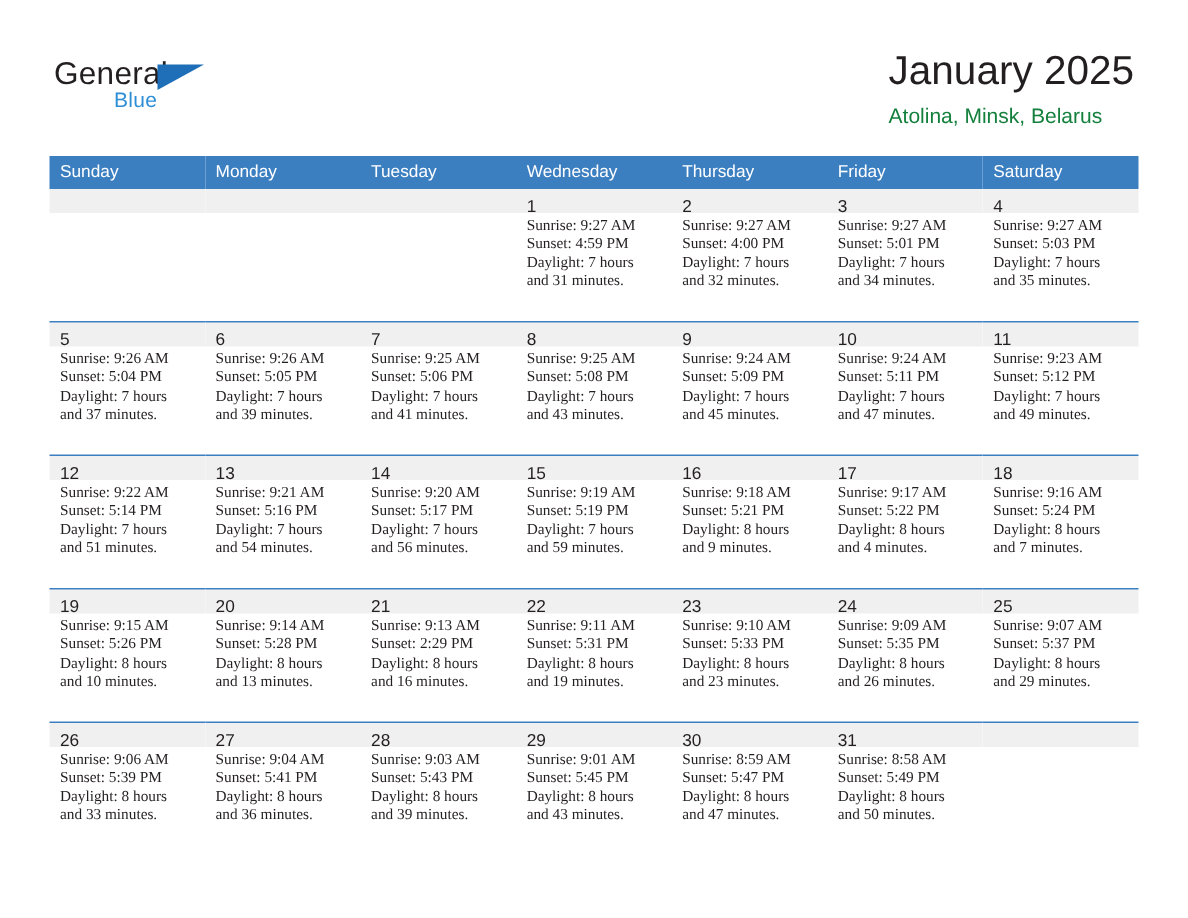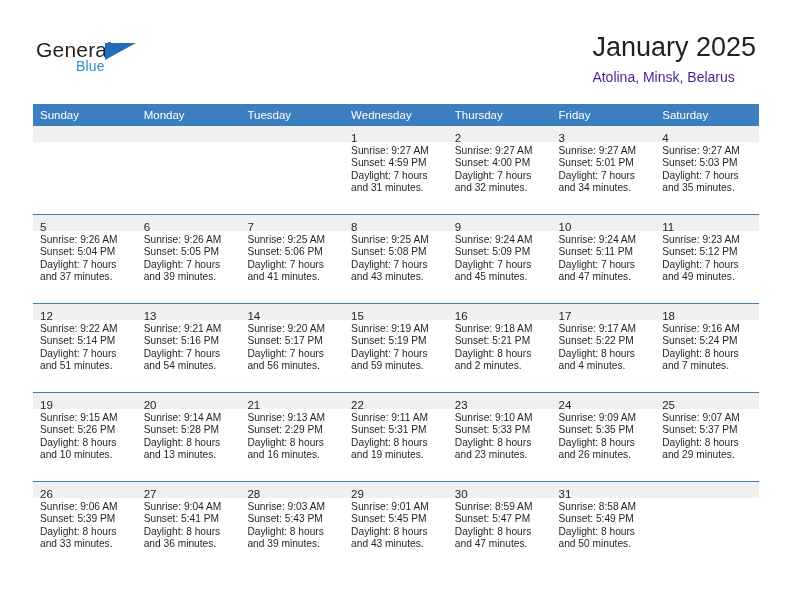--- a/index.html
+++ b/index.html
@@ -71,21 +71,21 @@
     text-align: left;
   }
   .cal-title {
     font-size: 27px;
     color: #231f20;
     line-height: 1.15;
     white-space: nowrap;
   }
   .cal-subtitle {
     font-size: 14px;
-    color: #4c1d95;
+    color: #15803d;
     margin-top: 6px;
     white-space: nowrap;
   }
 
   
   .calendar {
     position: absolute;
     left: 33px;
     top: 104px;
     width: 726px;
@@ -126,20 +126,21 @@
     padding: 2px 0 1px 7px;
     box-sizing: border-box;
   }
   .daynum {
     font-size: 11.5px;
     color: #231f20;
     line-height: 13px;
   }
   .cell-body {
     padding: 3px 5px 0 7px;
+    font-family: Liberation Serif, serif;
   }
   .cell-body div {
     font-size: 10.2px;
     line-height: 12.4px;
     color: #231f20;
     white-space: nowrap;
   }
 </style>
 </head>
 <body>
@@ -326,21 +327,21 @@
                 <div>Daylight: 7 hours</div>
                 <div>and 59 minutes.</div>
               </div>
             </td>
             <td class="day">
               <div class="daynum-band"><span class="daynum">16</span></div>
               <div class="cell-body">
                 <div>Sunrise: 9:18 AM</div>
                 <div>Sunset: 5:21 PM</div>
                 <div>Daylight: 8 hours</div>
-                <div>and 2 minutes.</div>
+                <div>and 9 minutes.</div>
               </div>
             </td>
             <td class="day">
               <div class="daynum-band"><span class="daynum">17</span></div>
               <div class="cell-body">
                 <div>Sunrise: 9:17 AM</div>
                 <div>Sunset: 5:22 PM</div>
                 <div>Daylight: 8 hours</div>
                 <div>and 4 minutes.</div>
               </div>

